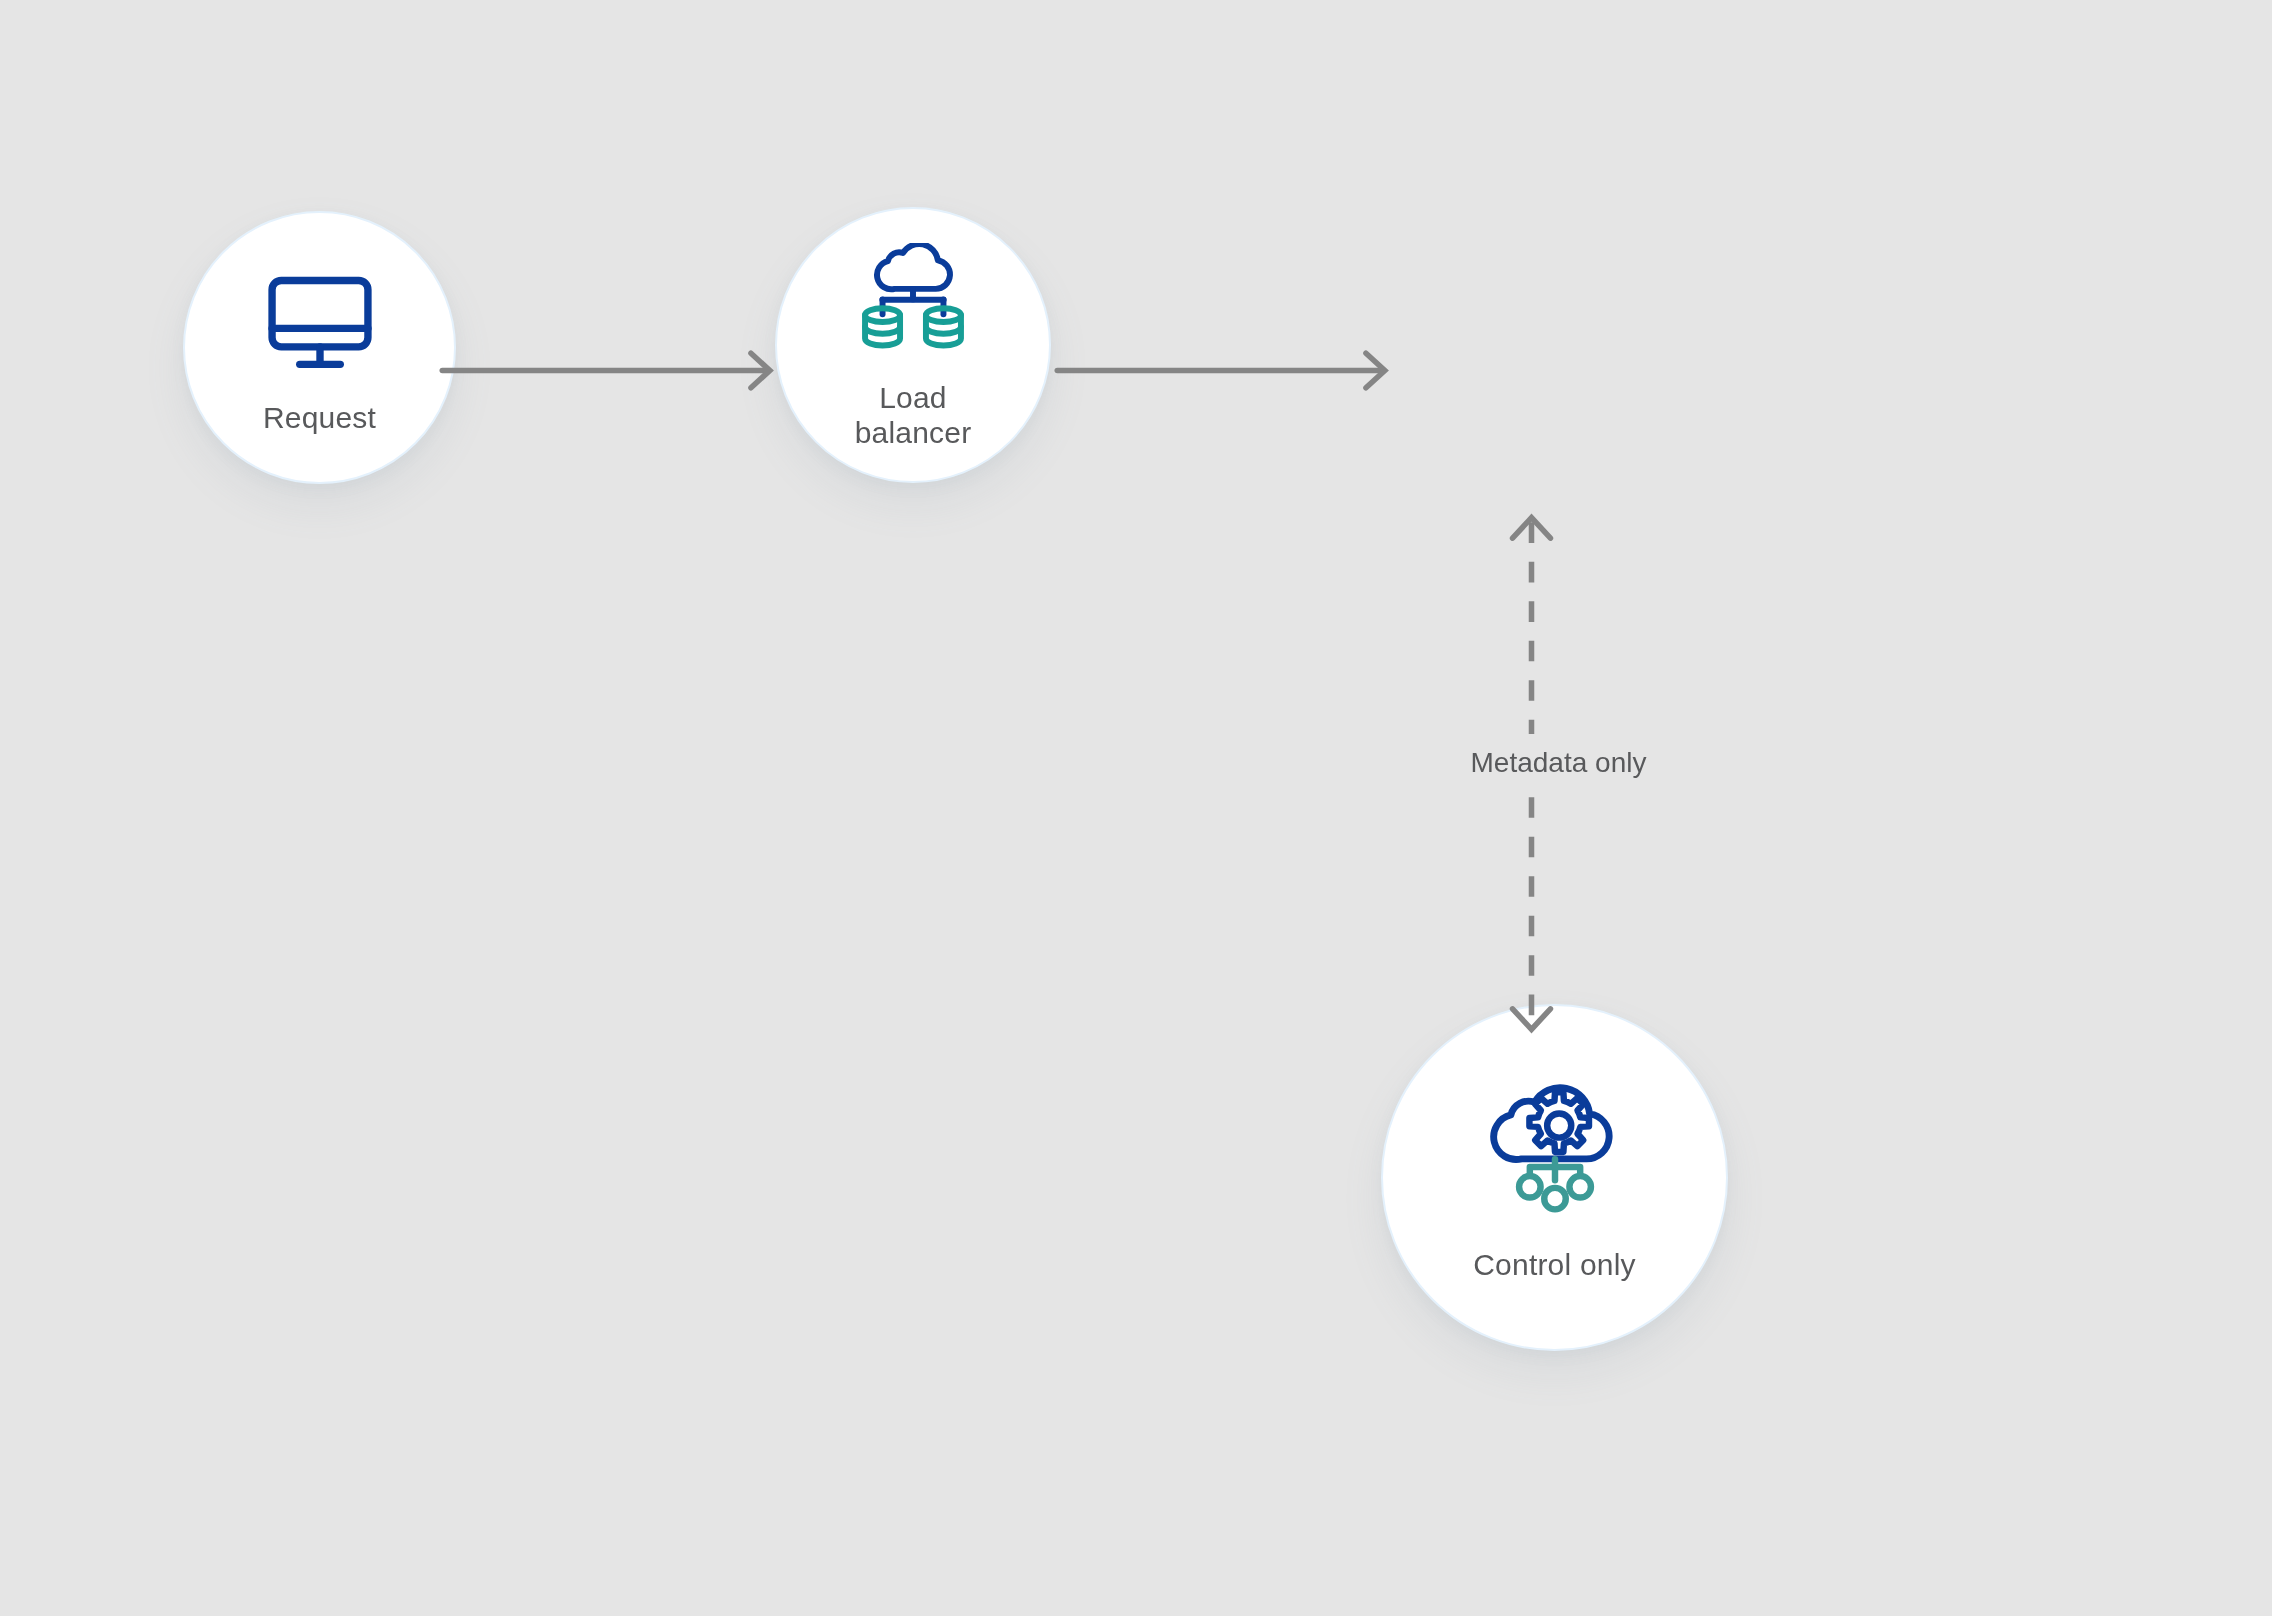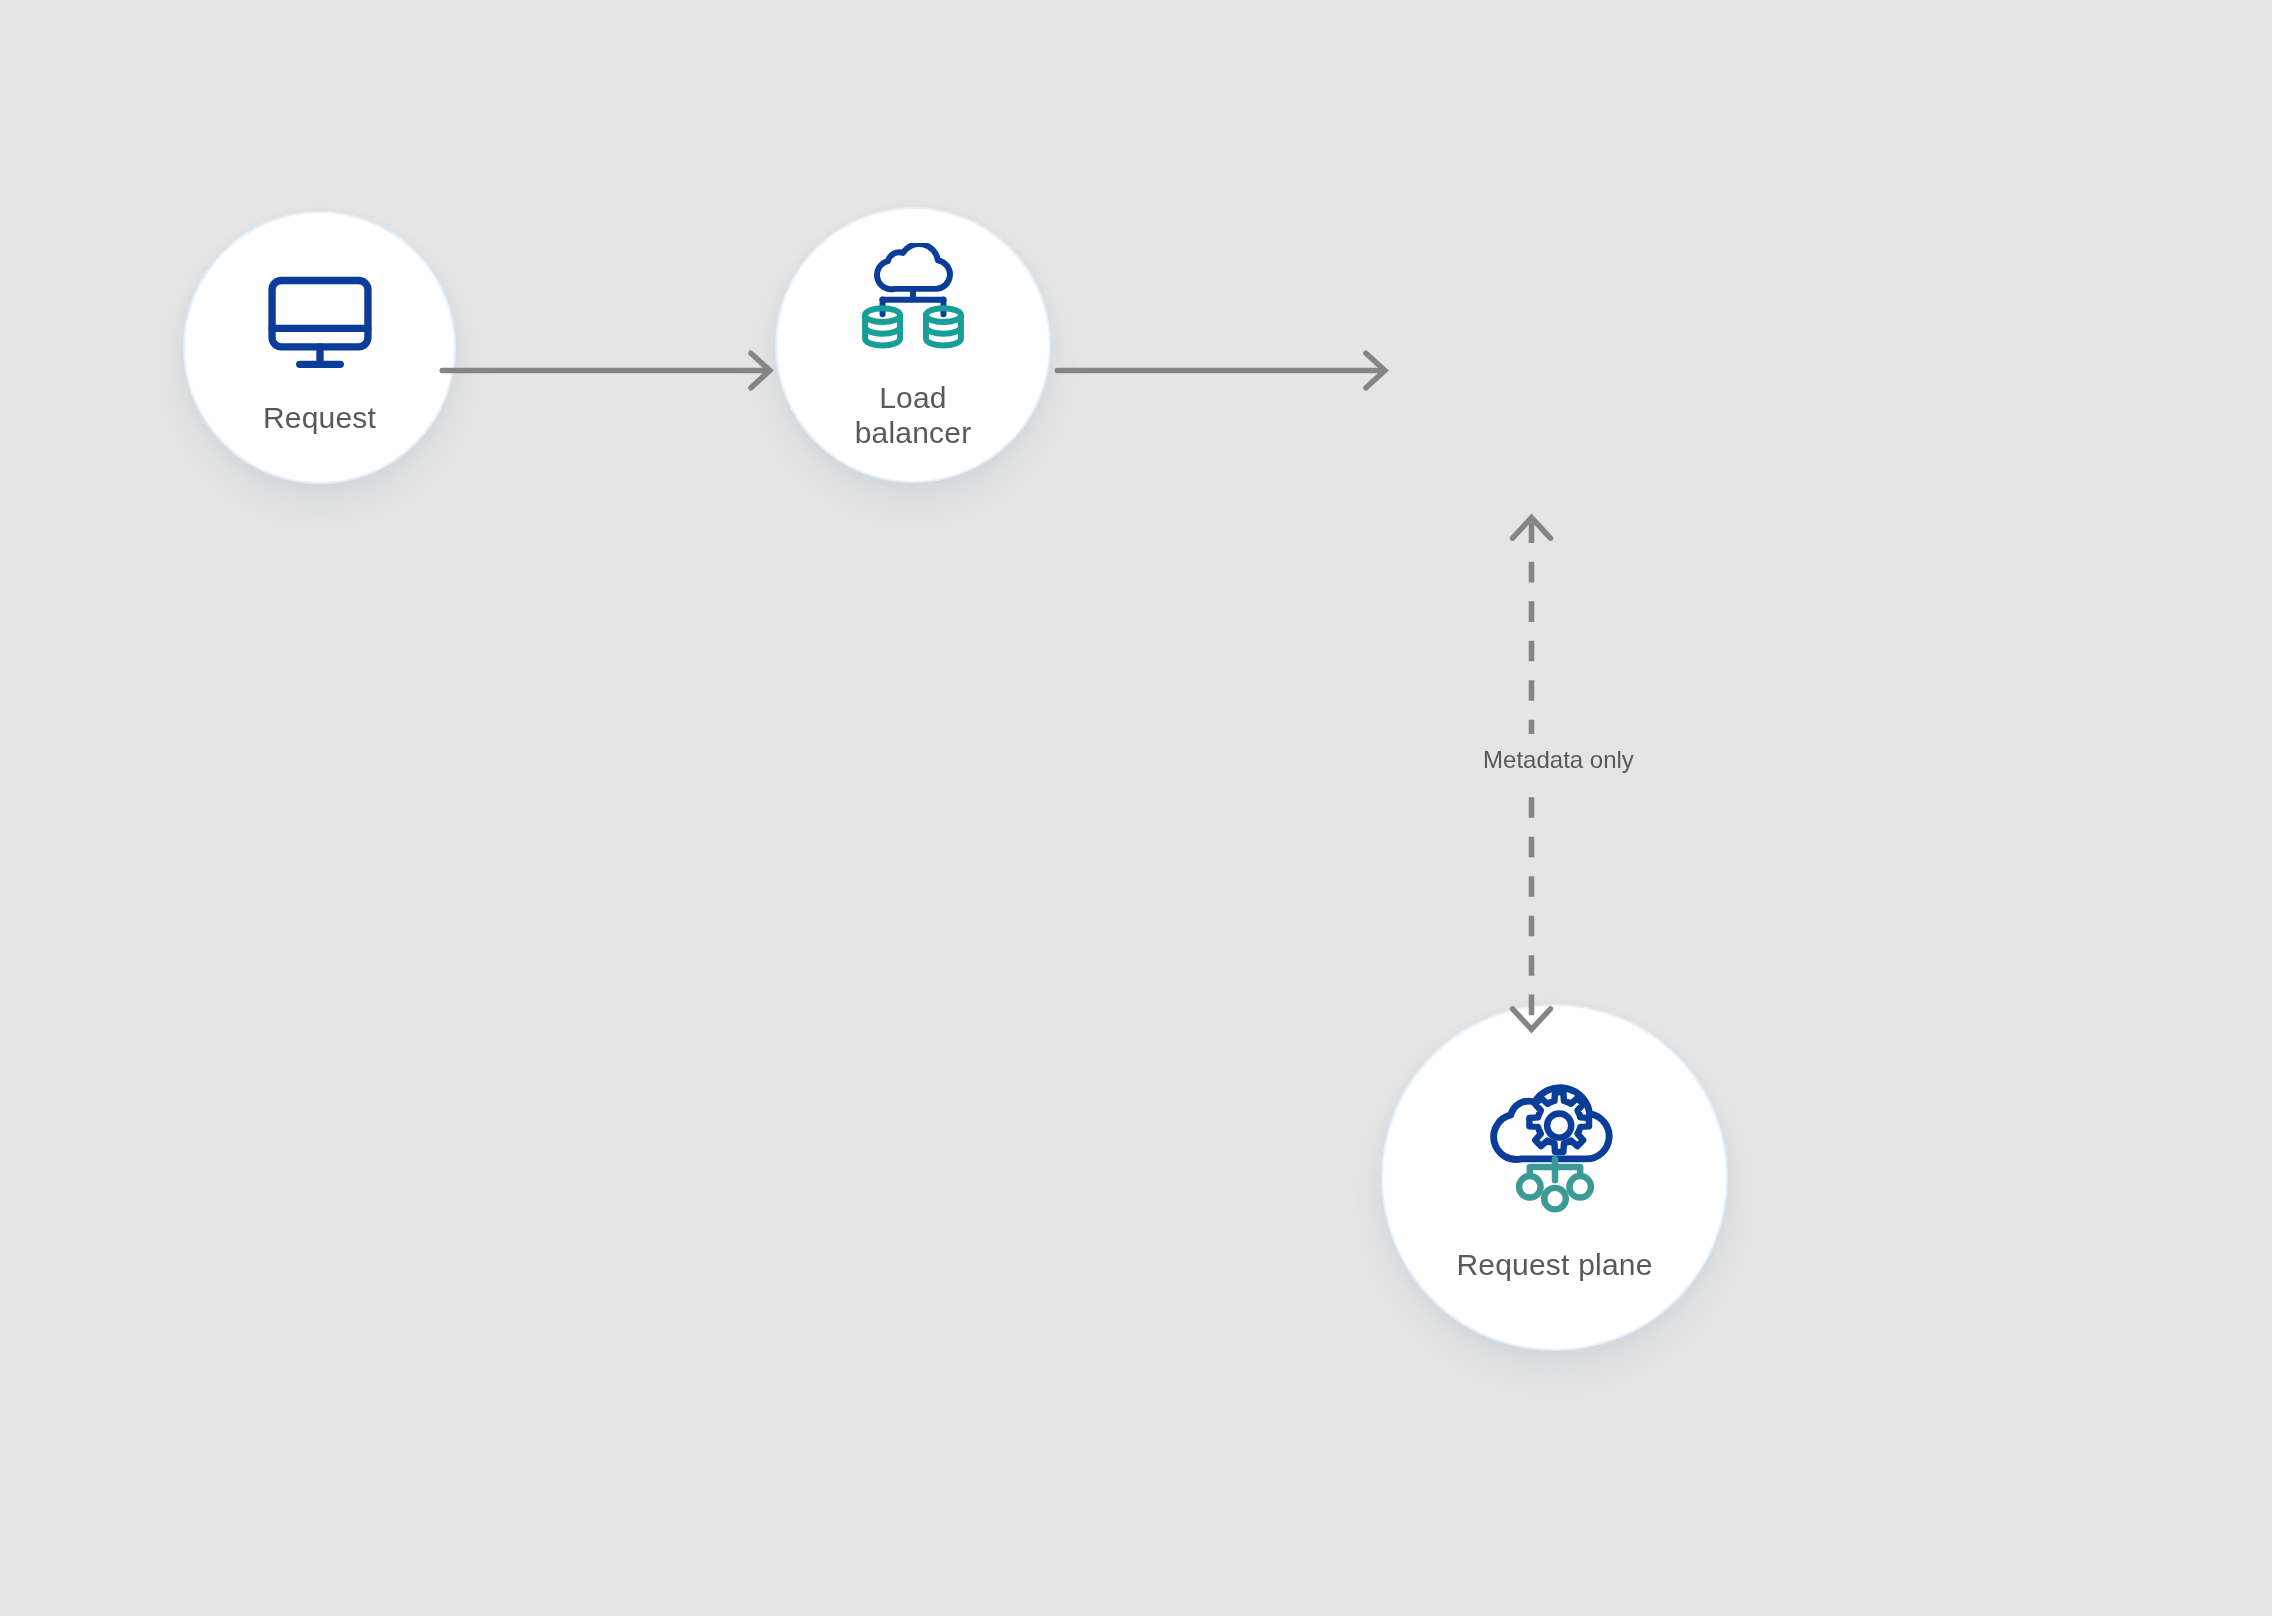--- a/index.html
+++ b/index.html
@@ -69,21 +69,21 @@
     position: absolute;
     overflow: visible;
   }
   #arrow-request-loadbal { left: 442px;  top: 339px; width: 347px; height: 63px; }
   #arrow-loadbal-cloud   { left: 1057px; top: 339px; width: 347px; height: 63px; }
   #arrow-metadata        { left: 1484px; top: 505px; width: 95px; height: 537px; }
 
   .edge-label {
     position: absolute;
     color: #58595b;
-    font-size: 24px;
+    font-size: 28px;
     line-height: 1.2;
     white-space: nowrap;
     text-align: center;
   }
   #label-metadata { left: 1432px; top: 746px; width: 253px; }
 </style>
 </head>
 <body>
 
 <div id="stage">
@@ -139,21 +139,21 @@
         <g stroke="#3C9A96" stroke-width="3">
           <line x1="37" y1="38.7" x2="37" y2="48.5"></line>
           <path d="M37 42.3 H25.3 v4.0"></path>
           <path d="M37 42.3 H48.7 v4.0"></path>
           <circle cx="25.3" cy="51.5" r="5.0"></circle>
           <circle cx="48.7" cy="51.5" r="5.0"></circle>
           <circle cx="37" cy="57.0" r="5.0"></circle>
         </g>
       </svg>
     </div>
-    <div class="node-label">Request plane</div>
+    <div class="node-label">Control only</div>
   </div>
 
   <svg class="connector" id="arrow-request-loadbal" viewBox="0 0 440 80">
     <line x1="0" y1="40" x2="412" y2="40" stroke="#858585" stroke-width="7" stroke-linecap="round"></line>
     <polyline points="392,18 416,40 392,62" fill="none" stroke="#858585" stroke-width="7" stroke-linecap="round" stroke-linejoin="miter"></polyline>
   </svg>
 
   <svg class="connector" id="arrow-loadbal-cloud" viewBox="0 0 440 80">
     <line x1="0" y1="40" x2="412" y2="40" stroke="#858585" stroke-width="7" stroke-linecap="round"></line>
     <polyline points="392,18 416,40 392,62" fill="none" stroke="#858585" stroke-width="7" stroke-linecap="round" stroke-linejoin="miter"></polyline>

